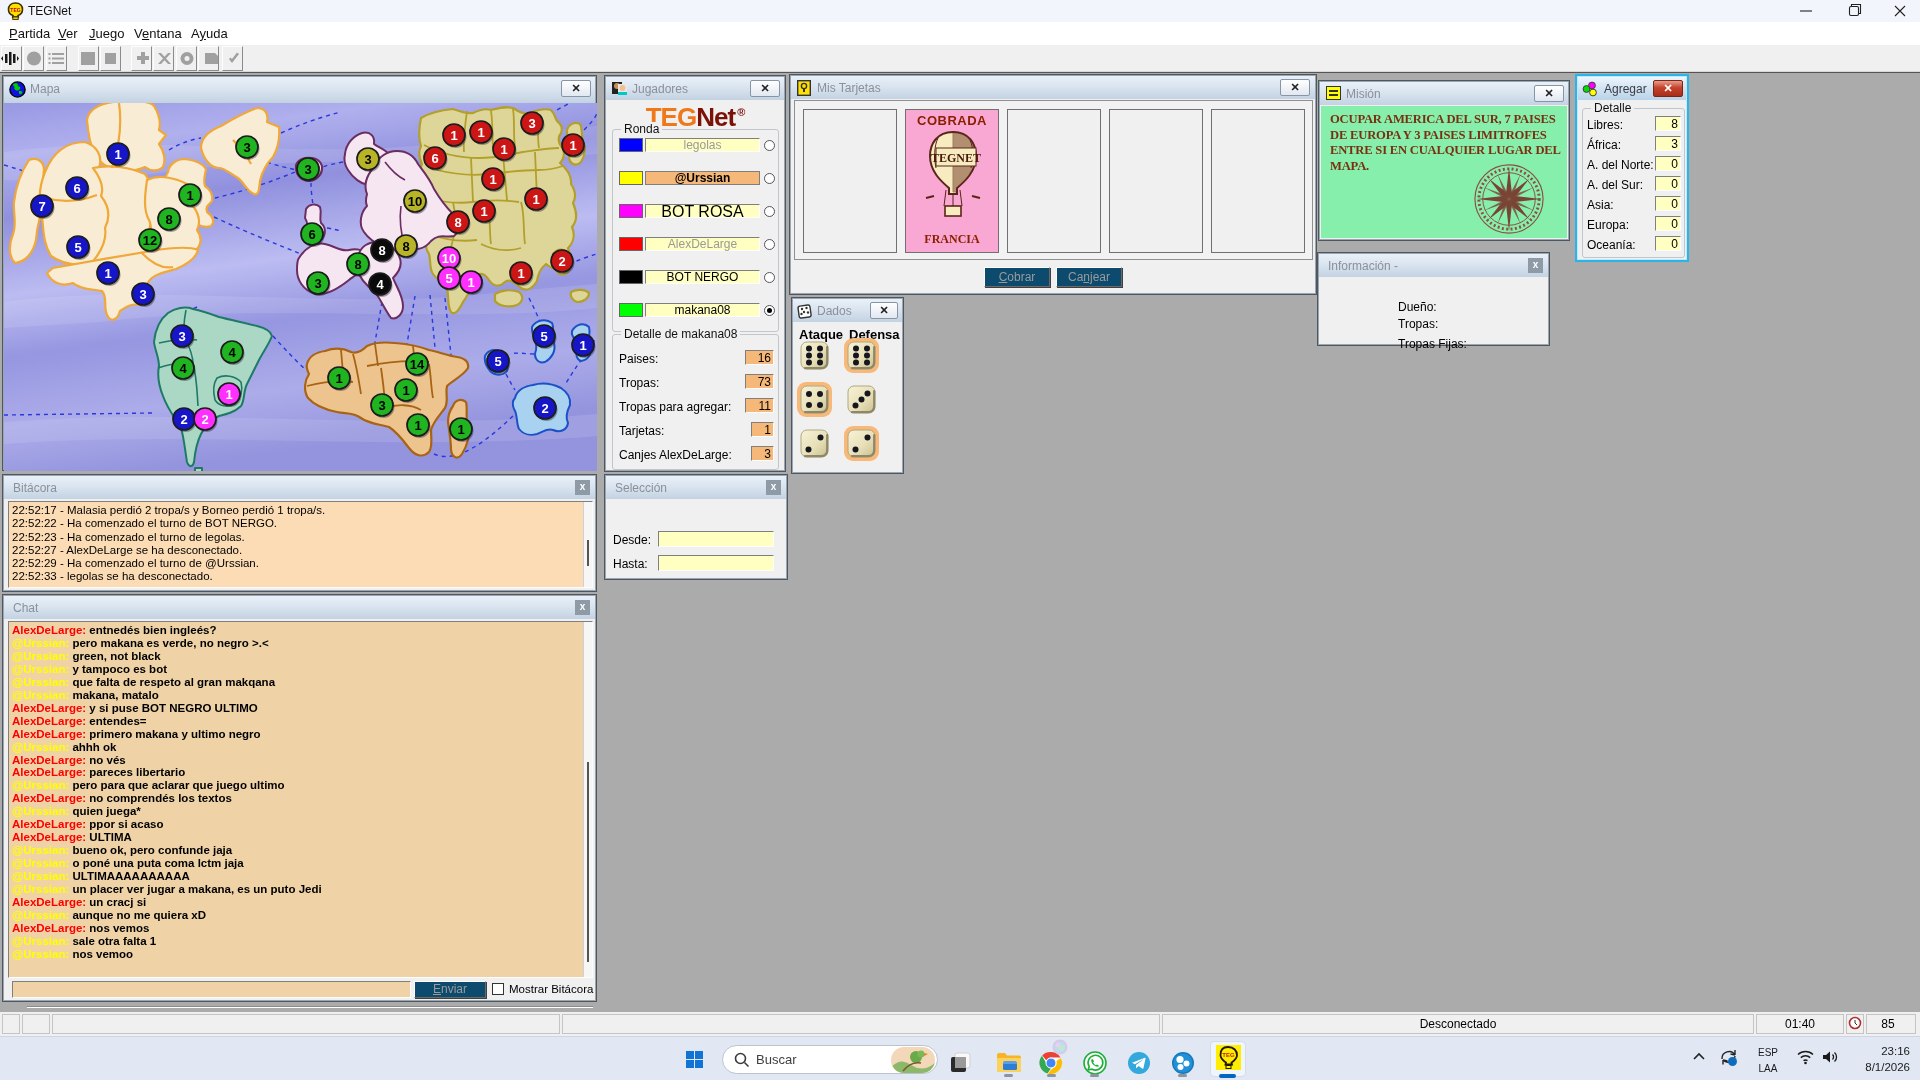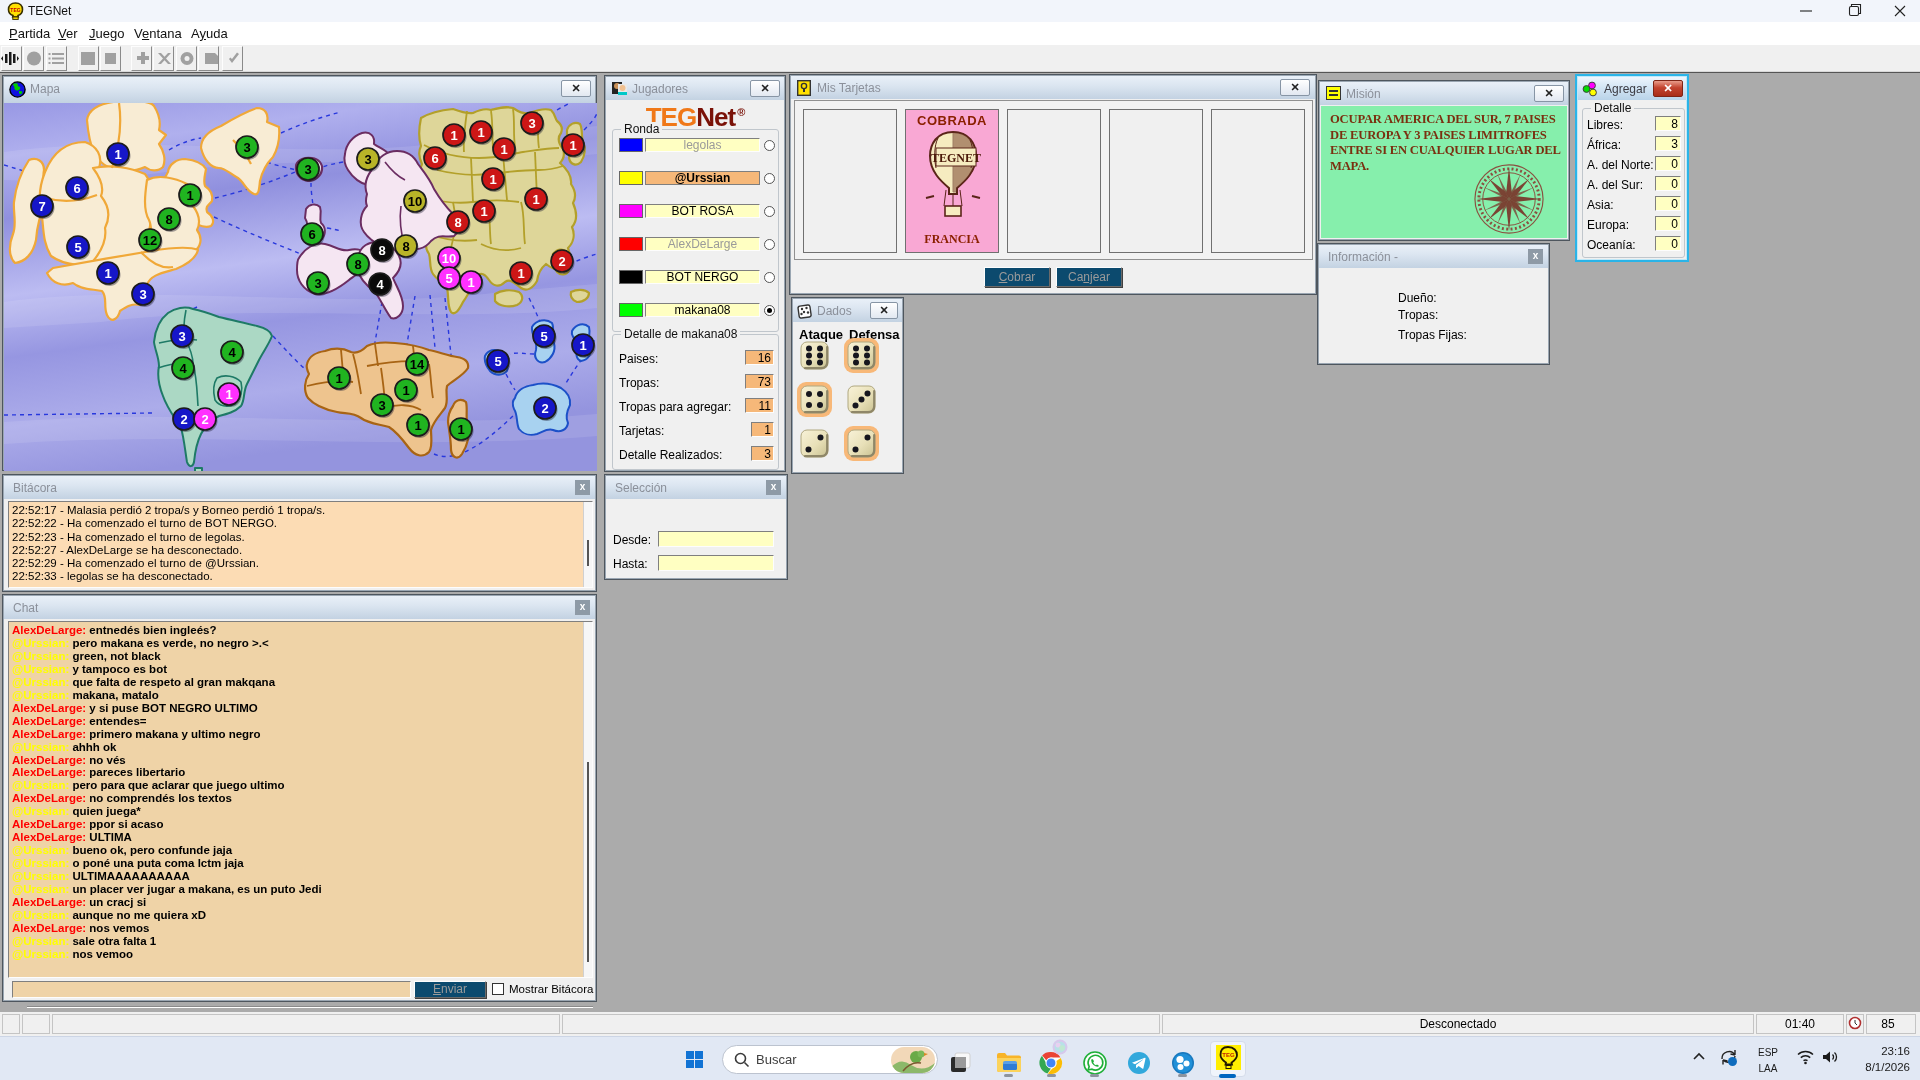--- a/index.html
+++ b/index.html
@@ -592,21 +592,21 @@
   <div class="abs" style="left:0;top:26px;width:180px;height:32px;text-align:center;font-weight:bold;font-size:26px;letter-spacing:-1px"><span style="color:#f07818">TEG</span><span style="color:#7a1208">Net</span><span style="color:#7a1208;font-size:11px;vertical-align:10px"> ®</span></div>
   <div class="gbox" style="left:7px;top:53px;width:167px;height:203px">
     <span class="glab">Ronda</span>
     <div class="abs" style="left:6px;top:8px;width:24px;height:14px;background:#0000ff;border:1px solid #666"></div>
     <div class="abs yel" style="left:32px;top:8px;width:115px;height:14px;font-size:12px;color:#9a9a9a;text-align:center;line-height:13px">legolas</div>
     <div class="abs" style="left:151px;top:10px;width:11px;height:11px;border-radius:50%;background:#fff;border:1px solid #555"></div>
     <div class="abs" style="left:6px;top:41px;width:24px;height:14px;background:#ffff00;border:1px solid #666"></div>
     <div class="abs" style="left:32px;top:41px;width:115px;height:14px;background:#f6b879;border:1px solid #7f7f7f;font-size:12px;color:#000;font-weight:bold;text-align:center;line-height:13px">@Urssian</div>
     <div class="abs" style="left:151px;top:43px;width:11px;height:11px;border-radius:50%;background:#fff;border:1px solid #555"></div>
     <div class="abs" style="left:6px;top:74px;width:24px;height:14px;background:#ff00ff;border:1px solid #666"></div>
-    <div class="abs yel" style="left:32px;top:74px;width:115px;height:14px;font-size:12px;color:#000;text-align:center;line-height:13px">BOT ROSA</div>
+    <div class="abs yel" style="left:32px;top:74px;width:115px;height:14px;font-size:16px;color:#000;text-align:center;line-height:13px">BOT ROSA</div>
     <div class="abs" style="left:151px;top:76px;width:11px;height:11px;border-radius:50%;background:#fff;border:1px solid #555"></div>
     <div class="abs" style="left:6px;top:107px;width:24px;height:14px;background:#ff0000;border:1px solid #666"></div>
     <div class="abs yel" style="left:32px;top:107px;width:115px;height:14px;font-size:12px;color:#9a9a9a;text-align:center;line-height:13px">AlexDeLarge</div>
     <div class="abs" style="left:151px;top:109px;width:11px;height:11px;border-radius:50%;background:#fff;border:1px solid #555"></div>
     <div class="abs" style="left:6px;top:140px;width:24px;height:14px;background:#000;border:1px solid #666"></div>
     <div class="abs yel" style="left:32px;top:140px;width:115px;height:14px;font-size:12px;color:#000;text-align:center;line-height:13px">BOT NERGO</div>
     <div class="abs" style="left:151px;top:142px;width:11px;height:11px;border-radius:50%;background:#fff;border:1px solid #555"></div>
     <div class="abs" style="left:6px;top:173px;width:24px;height:14px;background:#00ff00;border:1px solid #666"></div>
     <div class="abs yel" style="left:32px;top:173px;width:115px;height:14px;font-size:12px;color:#000;text-align:center;line-height:13px">makana08</div>
     <div class="abs" style="left:151px;top:175px;width:11px;height:11px;border-radius:50%;background:#fff;border:1px solid #555"></div>
@@ -615,21 +615,21 @@
   <div class="gbox" style="left:7px;top:258px;width:167px;height:136px">
     <span class="glab">Detalle de makana08</span>
     <div class="lbl" style="left:6px;top:17px">Paises:</div>
         <div class="num ora" style="left:132px;top:15px;width:29px;height:15px;line-height:14px;padding-right:2px">16</div>
     <div class="lbl" style="left:6px;top:41px">Tropas:</div>
         <div class="num ora" style="left:132px;top:39px;width:29px;height:15px;line-height:14px;padding-right:2px">73</div>
     <div class="lbl" style="left:6px;top:65px">Tropas para agregar:</div>
         <div class="num ora" style="left:132px;top:63px;width:29px;height:15px;line-height:14px;padding-right:2px">11</div>
     <div class="lbl" style="left:6px;top:89px">Tarjetas:</div>
         <div class="num ora" style="left:138px;top:87px;width:23px;height:15px;line-height:14px;padding-right:2px">1</div>
-    <div class="lbl" style="left:6px;top:113px">Detalle Realizados:</div>
+    <div class="lbl" style="left:6px;top:113px">Canjes AlexDeLarge:</div>
         <div class="num ora" style="left:138px;top:111px;width:23px;height:15px;line-height:14px;padding-right:2px">3</div>
   </div>
 </div>
 
 <div class="win" style="left:604px;top:401px;width:184px;height:106px">
   <div class="wtitle">
         <span class="tx2">Selección</span>
         <div class="xsm" style="right:5px">x</div>
       </div>
   <div class="lbl" style="left:8px;top:58px">Desde:</div>
@@ -786,21 +786,21 @@
             <path d="M26,-12 L7,-2 L0,0 L6,-5 Z" opacity=".8"></path>
         <path d="M-26,12 L-7,2 L0,0 L-6,5 Z" opacity=".8"></path>
             <path d="M26,12 L6,5 L0,0 L7,2 Z" opacity=".8"></path>
         <path d="M-12,26 L-5,6 L0,0 L-2,7 Z" opacity=".8"></path>
             <path d="M12,26 L2,7 L0,0 L5,6 Z" opacity=".8"></path>
       </g>
     </svg>
   </div>
 </div>
 
-<div class="win" style="left:1317px;top:170px;width:233px;height:122px">
+<div class="win" style="left:1317px;top:179px;width:233px;height:94px">
   <div class="wtitle">
         <span class="tx2">Información -</span>
         <div class="xsm" style="right:5px">x</div>
       </div>
   <div class="lbl" style="left:80px;top:47px">Dueño:</div>
   <div class="lbl" style="left:80px;top:64px">Tropas:</div>
   <div class="lbl" style="left:80px;top:84px">Tropas Fijas:</div>
 </div>
 
 <div class="win" style="left:1575px;top:1px;width:114px;height:188px;border:2px solid #2ab4e8;box-shadow:0 0 0 1px #bfe8f8 inset">

